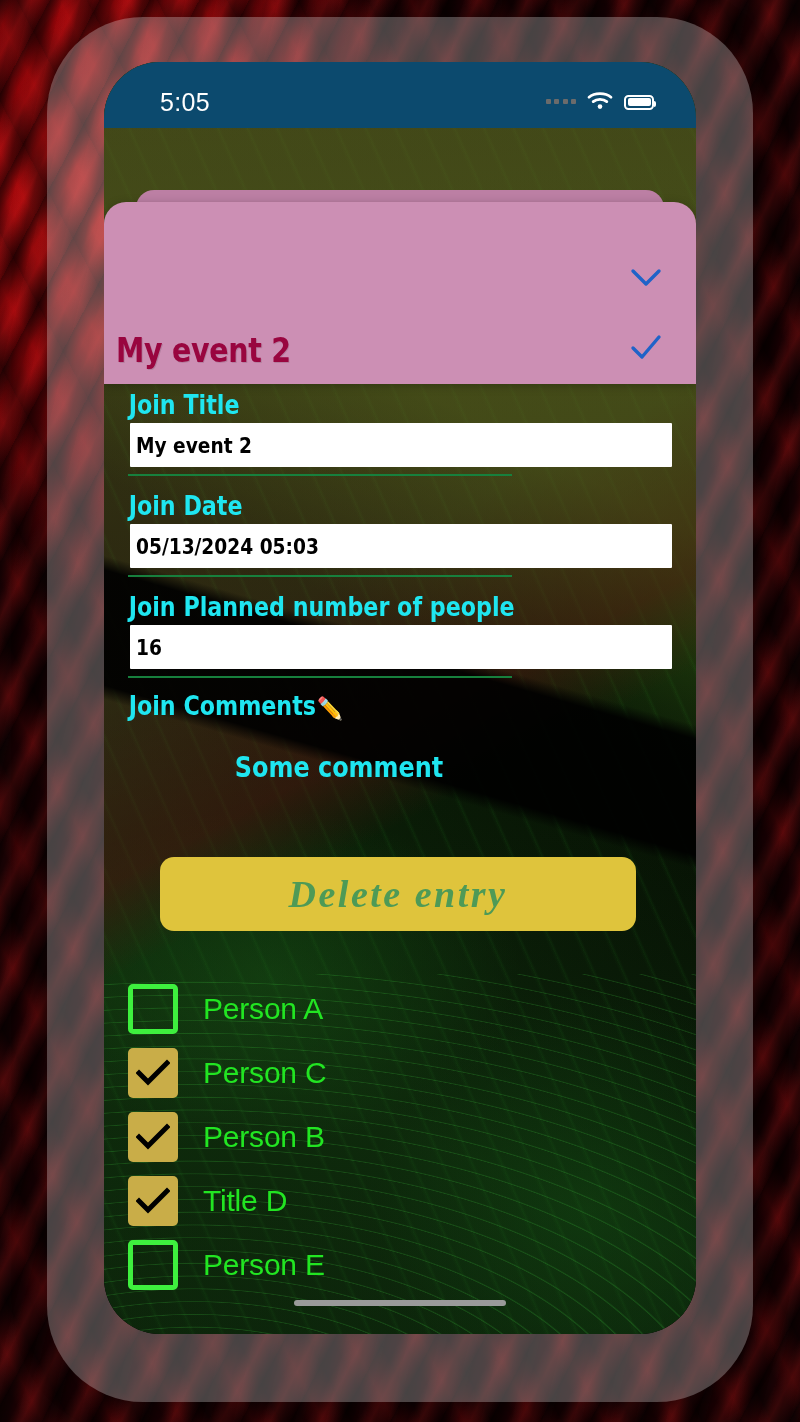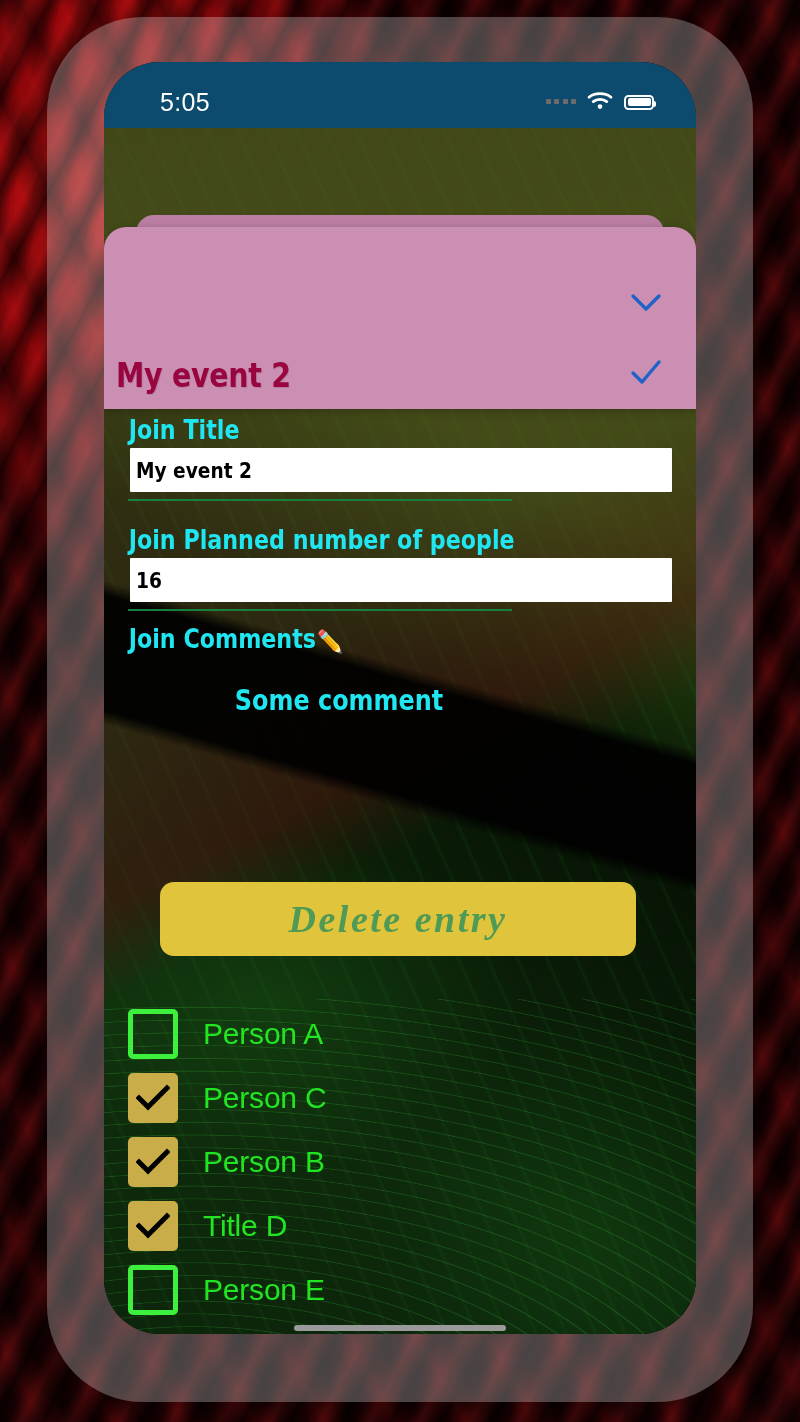--- a/index.html
+++ b/index.html
@@ -81,21 +81,20 @@
       linear-gradient(152deg, rgba(120,60,40,0.30) 40%, rgba(90,20,18,0.45) 52%, rgba(0,0,0,0) 58%),
       linear-gradient(208deg, rgba(86,138,30,0.40) 30%, rgba(0,0,0,0) 46%),
       linear-gradient(24deg,  rgba(30,92,26,0.36) 22%, rgba(0,0,0,0) 48%),
       repeating-linear-gradient(66deg,
         rgba(40,170,40,0.10) 0px, rgba(0,0,0,0) 3px,
         rgba(0,0,0,0) 24px, rgba(30,140,30,0.07) 27px),
       radial-gradient(ellipse 360px 240px at 28% 72%, rgba(30,120,30,0.30), rgba(0,0,0,0) 70%),
       radial-gradient(ellipse 300px 300px at 82% 90%, rgba(20,100,24,0.28), rgba(0,0,0,0) 72%),
       linear-gradient(176deg,#0d2108 0%,#133009 20%,#0a1b06 48%,#061004 72%,#020602 100%);
     overflow:hidden;
-    margin-top:25px;
   }
   #app-screen::after{
     content:""; position:absolute; left:-40px; bottom:-120px; width:720px; height:480px;
     background:
       repeating-radial-gradient(ellipse 620px 330px at 18% 100%,
         rgba(64,210,64,0.0) 0px, rgba(64,210,64,0.0) 21px,
         rgba(64,210,64,0.22) 22px, rgba(64,210,64,0.0) 24px);
     pointer-events:none;
   }
 
@@ -223,20 +222,27 @@
       <div class="field">
         <div class="field-label">Join Title</div>
         <div class="field-input">
           <span>My event 2</span>
         </div>
         <div class="field-underline"></div>
       </div>
 
       <div class="gap"></div>
 
+      <div class="field">
+        <div class="field-label">Join Date</div>
+        <div class="field-input">
+          <span>05/13/2024 05:03</span>
+        </div>
+        <div class="field-underline"></div>
+      </div>
 
       <div class="gap"></div>
 
       <div class="field">
         <div class="field-label">Join Planned number of people</div>
         <div class="field-input">
           <span>16</span>
         </div>
         <div class="field-underline"></div>
       </div>

